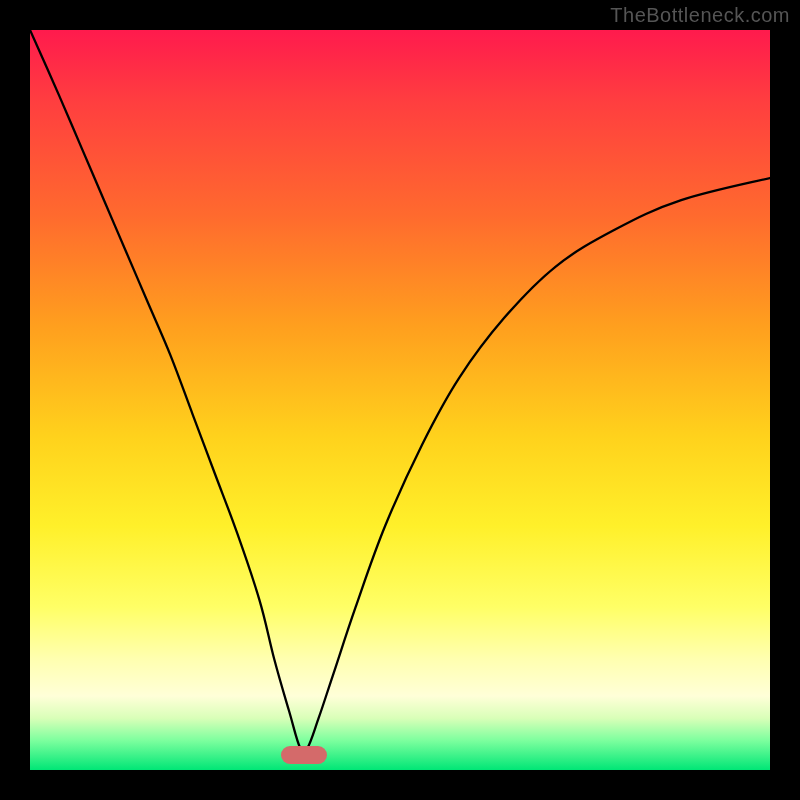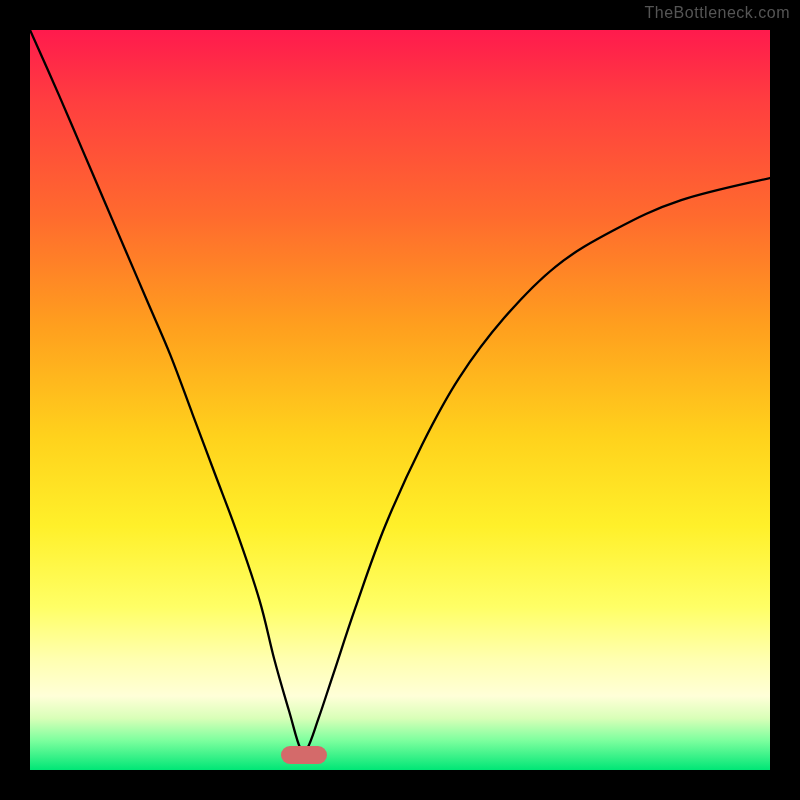--- a/index.html
+++ b/index.html
@@ -38,21 +38,21 @@
       #d9ffb8 93%,
       #7dff9e 96%,
       #00e676 100%
     );
   }
   .watermark {
     position: absolute;
     top: 4px;
     right: 10px;
     color: #555;
-    font-size: 16px;
+    font-size: 20px;
     font-weight: 500;
     letter-spacing: 0.5px;
     user-select: none;
   }
   svg.curve {
     position: absolute;
     left: 0;
     top: 0;
     width: 740px;
     height: 740px;

